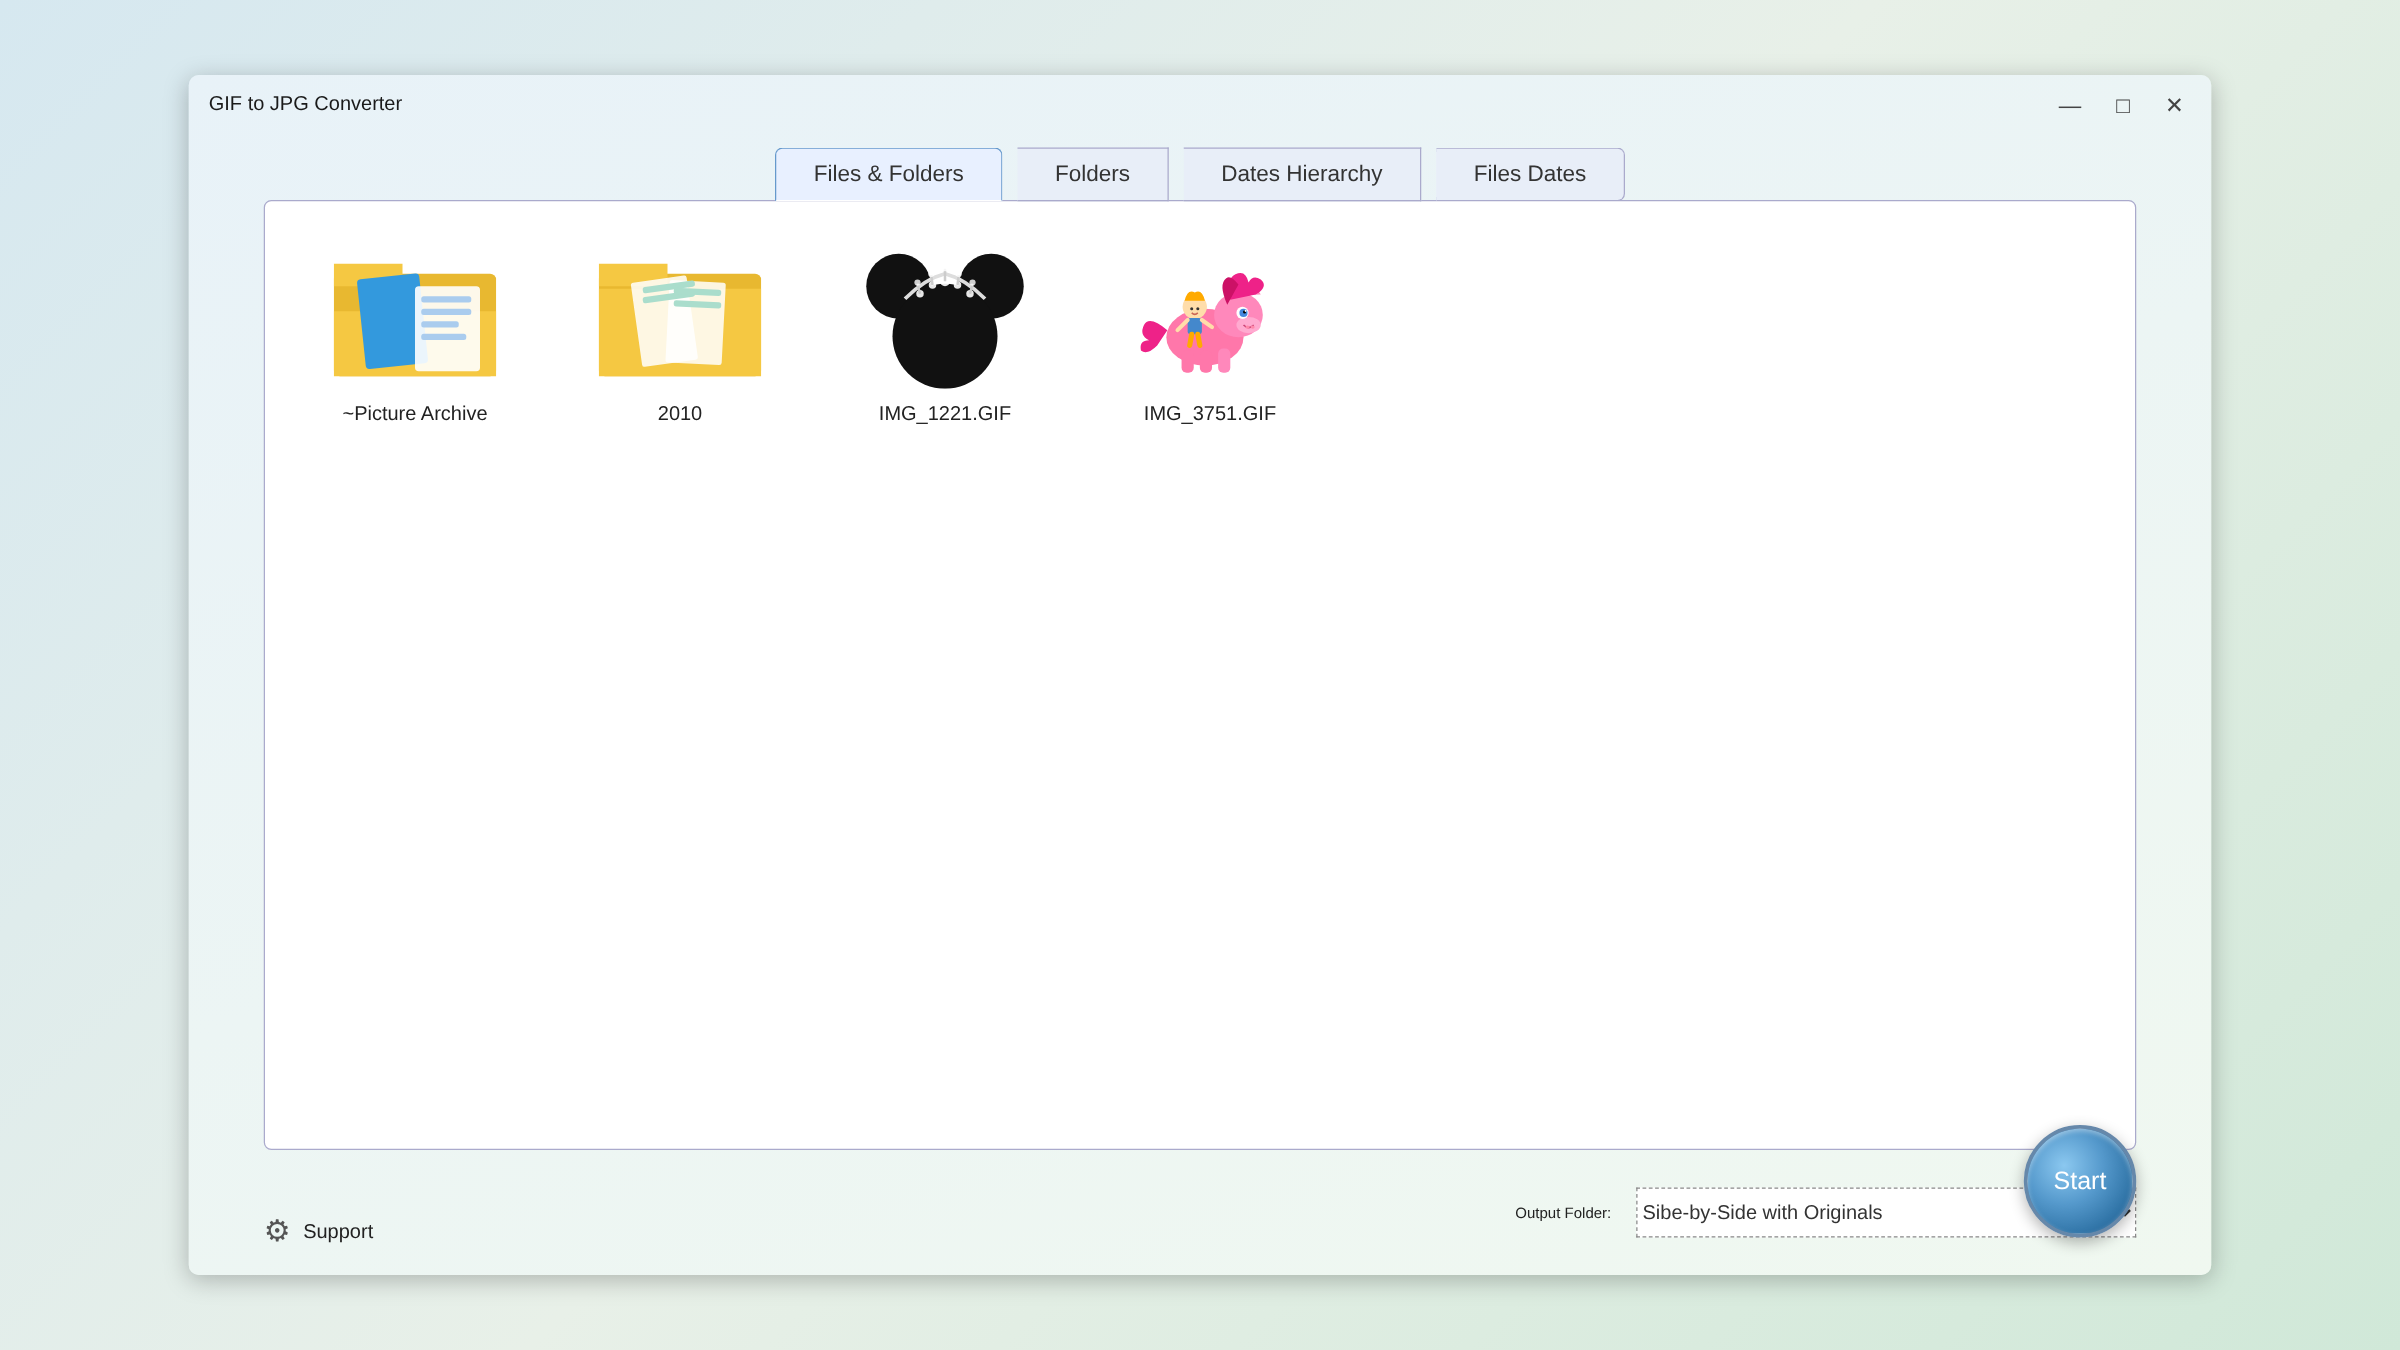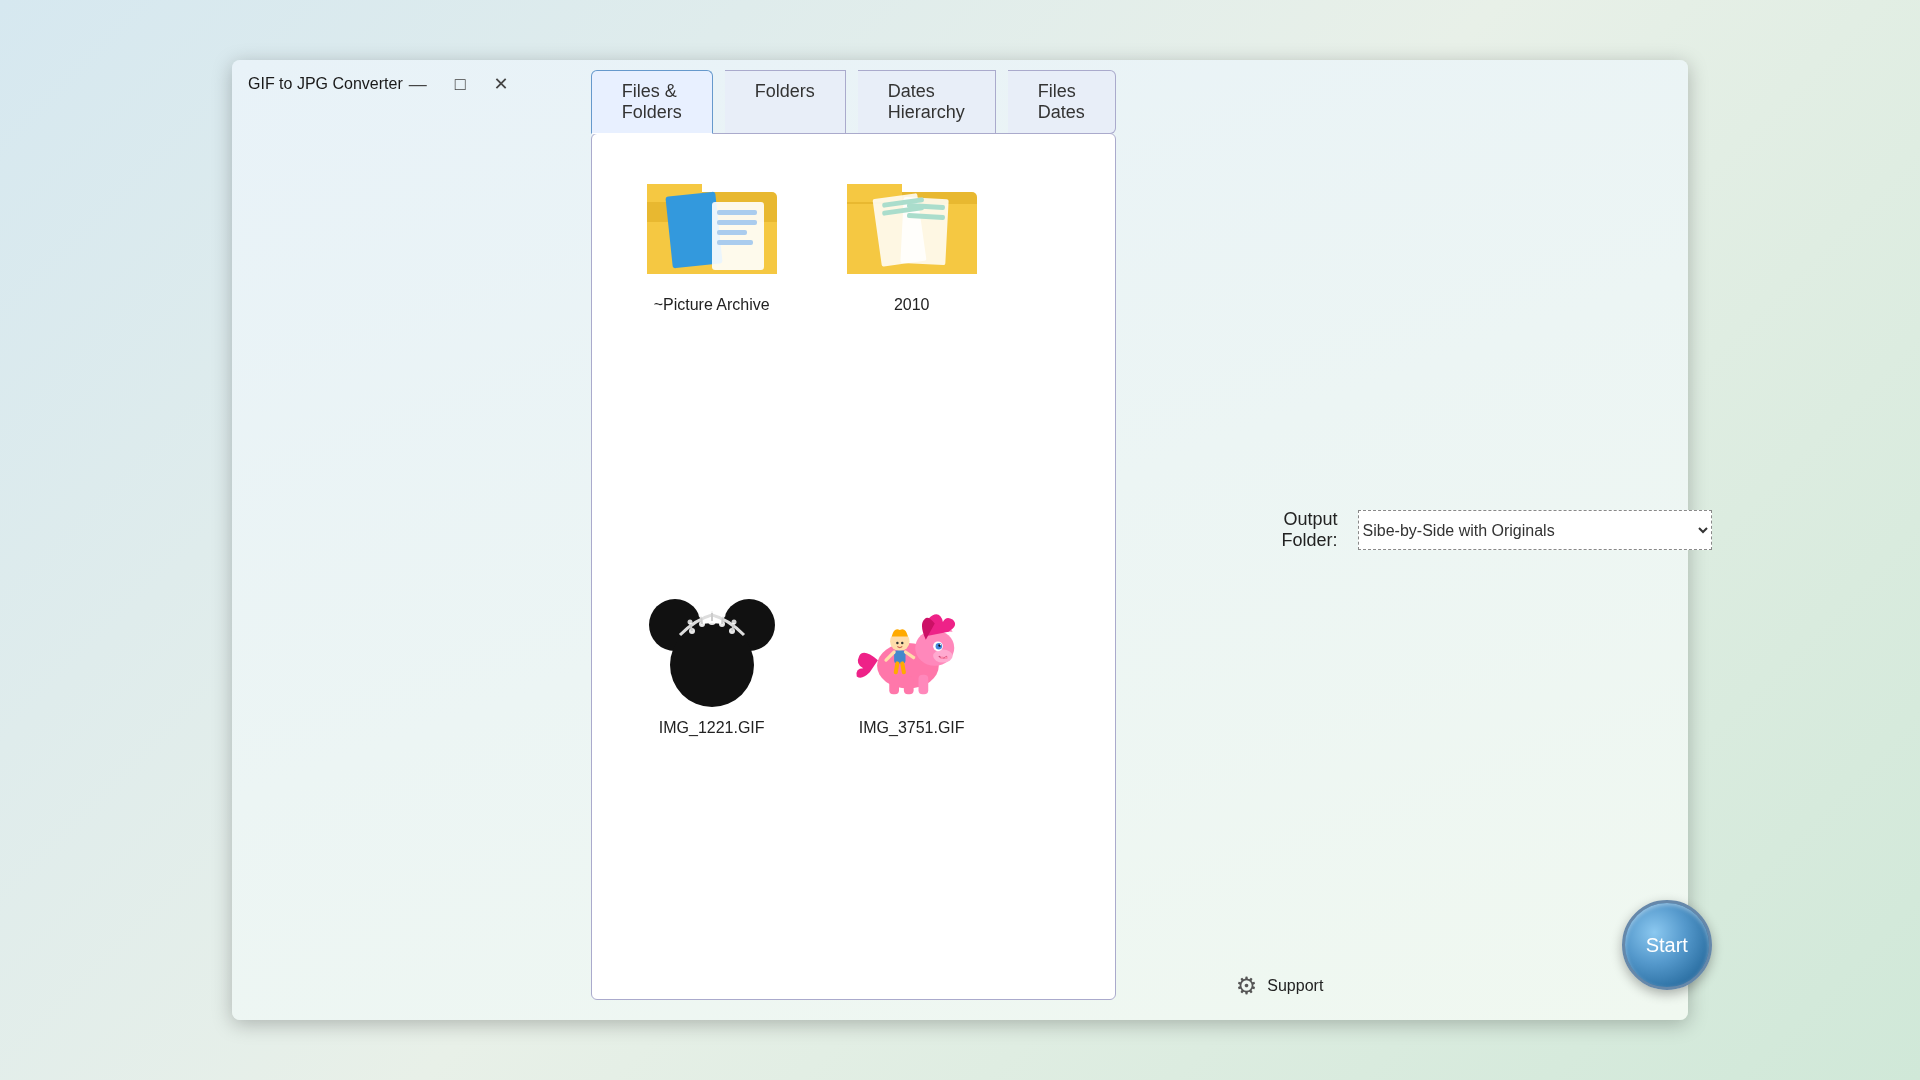--- a/index.html
+++ b/index.html
@@ -9,27 +9,27 @@
       height: 1080px;
       background: linear-gradient(135deg, #d6e8f0 0%, #e8f0e8 50%, #d0e8d8 100%);
       font-family: 'Segoe UI', Tahoma, Geneva, Verdana, sans-serif;
       overflow: hidden;
       display: flex;
       align-items: center;
       justify-content: center;
     }
 
     .window {
-      width: 1456px;
+      width: 1618px;
       height: 960px;
       background: linear-gradient(160deg, #e8f2f8 0%, #f0f8f0 100%);
       border-radius: 8px;
       box-shadow: 0 4px 20px rgba(0,0,0,0.25);
       display: flex;
-      flex-direction: row;
+      flex-direction: column;
       position: relative;
     }
 
     .title-bar {
       display: flex;
       align-items: center;
       justify-content: space-between;
       padding: 10px 16px;
       height: 48px;
       flex-shrink: 0;
@@ -107,21 +107,21 @@
 
     .main-panel {
       flex: 1;
       background: white;
       border: 1px solid #aac;
       border-radius: 6px;
       margin-top: -1px;
       padding: 30px 40px;
       display: flex;
       flex-direction: row;
-      gap: 40px;
+      gap: 52px;
       align-items: flex-start;
       flex-wrap: wrap;
     }
 
     .file-item {
       display: flex;
       flex-direction: column;
       align-items: center;
       width: 160px;
       cursor: pointer;
@@ -145,21 +145,21 @@
     
     .gif-icon {
       width: 130px;
       height: 110px;
       display: flex;
       align-items: center;
       justify-content: center;
     }
 
     .output-folder-label {
-      font-size: 18px;
+      font-size: 12px;
       color: #222;
       text-align: right;
     }
 
     .output-folder-select {
       width: 400px;
       height: 40px;
       border: 1px dashed #888;
       background: white;
       font-size: 16px;

